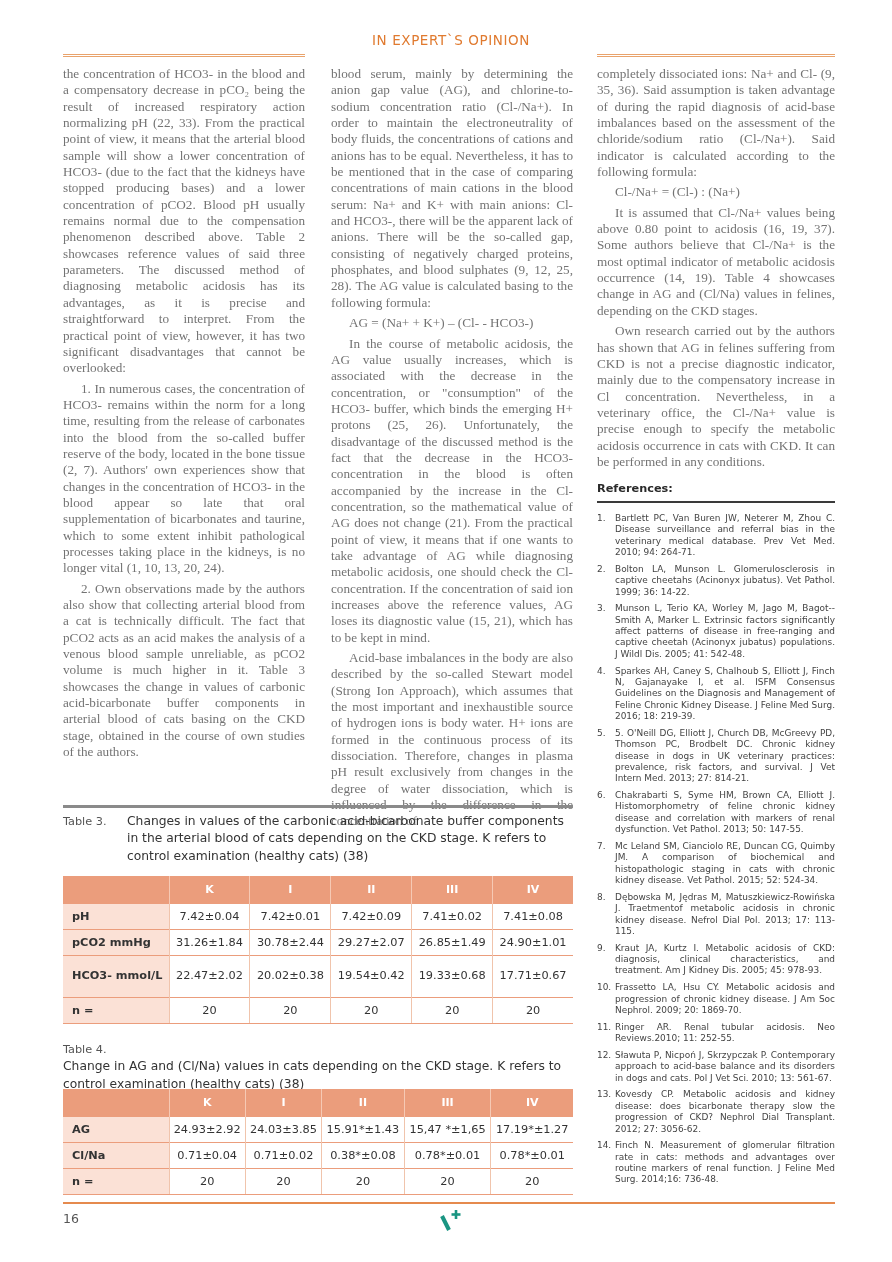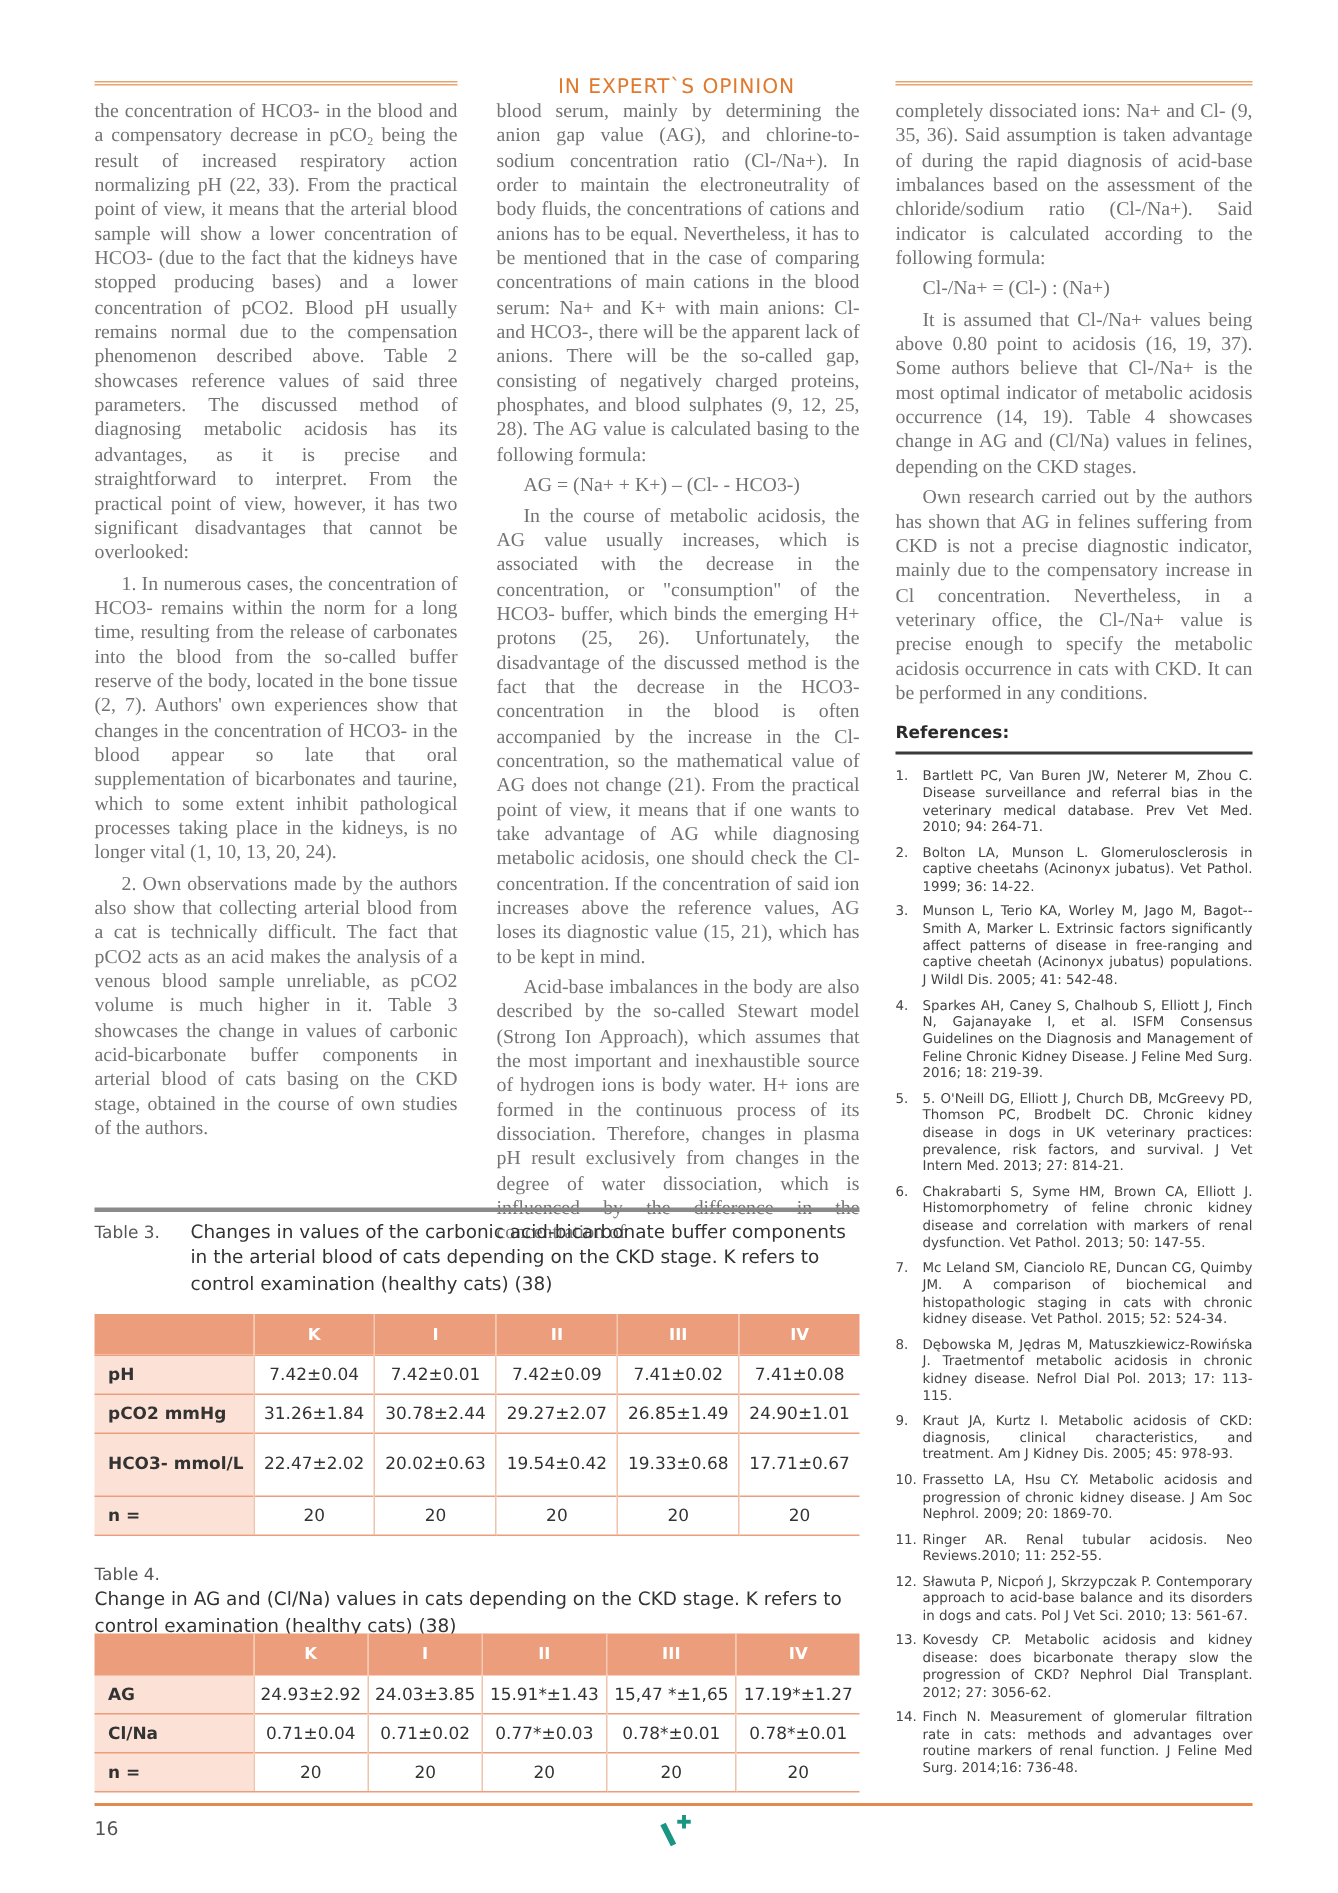--- a/index.html
+++ b/index.html
@@ -2,21 +2,21 @@
 <html><head>
 <meta charset="utf-8">
 <style>
   * { box-sizing: border-box; margin: 0; padding: 0; }
   html, body { width: 892px; height: 1262px; background: #ffffff; overflow: hidden; }
   body { position: relative; font-family: "Liberation Serif", "DejaVu Serif", serif; color: #2a2a2a; }
 
   .header-line { position: absolute; top: 54px; height: 3px; border-top: 1px solid #e9a36c; border-bottom: 1px solid #e9a36c; }
   .header-line.left { left: 63px; width: 242px; }
   .header-line.right { left: 597px; width: 238px; }
-  .section-title { position: absolute; top: 50px; left: 305px; width: 292px; text-align: center; font-family: "DejaVu Sans", sans-serif; font-size: 13.5px; letter-spacing: 0.6px; color: #e07a2f; }
+  .section-title { position: absolute; top: 32px; left: 305px; width: 292px; text-align: center; font-family: "DejaVu Sans", sans-serif; font-size: 13.5px; letter-spacing: 0.6px; color: #e07a2f; }
 
   .col { position: absolute; font-size: 13.2px; line-height: 16.35px; text-align: justify; color: #737373; }
   .col p { margin-bottom: 4px; }
   .col p.ind { text-indent: 18px; }
   .col p.formula { padding-left: 18px; text-align: left; margin: 2px 0 4px 0; }
   #col1 { left: 63px; top: 66px; width: 242px; }
   #col2 { left: 331px; top: 66px; width: 242px; }
   #col3 { left: 597px; top: 66px; width: 238px; }
 
   .grey-rule { position: absolute; left: 63px; top: 805px; width: 510px; height: 3px; background: #8a8a8a; }
@@ -106,21 +106,21 @@
       <td class="rowhead">pCO2 mmHg</td>
       <td>31.26±1.84</td>
       <td>30.78±2.44</td>
       <td>29.27±2.07</td>
       <td>26.85±1.49</td>
       <td>24.90±1.01</td>
     </tr>
     <tr class="tall">
       <td class="rowhead">HCO3- mmol/L</td>
       <td>22.47±2.02</td>
-      <td>20.02±0.63</td>
+      <td>20.02±0.38</td>
       <td>19.54±0.42</td>
       <td>19.33±0.68</td>
       <td>17.71±0.67</td>
     </tr>
     <tr>
       <td class="rowhead">n =</td>
       <td>20</td>
       <td>20</td>
       <td>20</td>
       <td>20</td>
@@ -151,21 +151,21 @@
       <td>24.93±2.92</td>
       <td>24.03±3.85</td>
       <td>15.91*±1.43</td>
       <td>15,47 *±1,65</td>
       <td>17.19*±1.27</td>
     </tr>
     <tr>
       <td class="rowhead">Cl/Na</td>
       <td>0.71±0.04</td>
       <td>0.71±0.02</td>
-      <td>0.77*±0.03</td>
+      <td>0.38*±0.08</td>
       <td>0.78*±0.01</td>
       <td>0.78*±0.01</td>
     </tr>
     <tr>
       <td class="rowhead">n =</td>
       <td>20</td>
       <td>20</td>
       <td>20</td>
       <td>20</td>
       <td>20</td>

